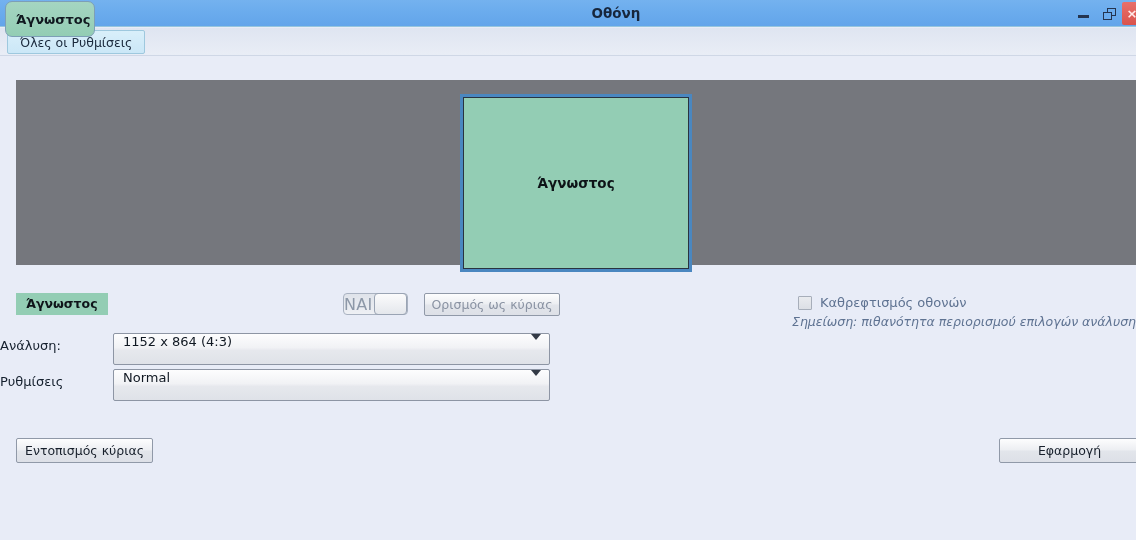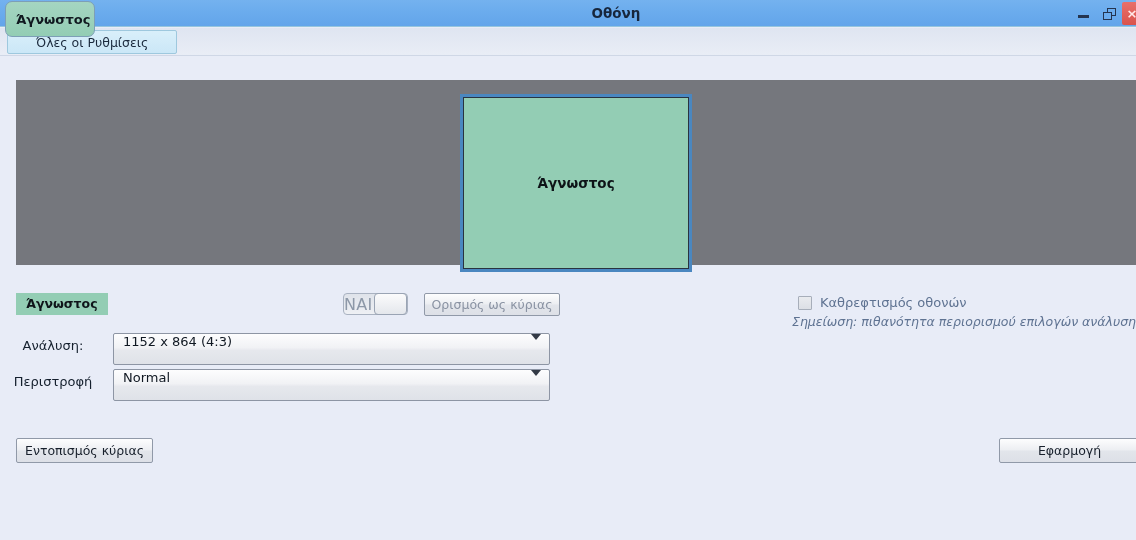--- a/index.html
+++ b/index.html
@@ -104,21 +104,21 @@
     width: 1136px;
     height: 28px;
     background: linear-gradient(to bottom, #dfe5f1 0%, #e9edf6 100%);
     border-bottom: 1px solid #cfd7e6;
     box-sizing: border-box;
   }
   .breadcrumb-btn {
     position: absolute;
     left: 7px; top: 2px;
     height: 24px;
-    padding: 0 28px;
+    padding: 0 12px;
     line-height: 23px;
     background: linear-gradient(to bottom, #d9effa 0%, #cbe7f7 100%);
     border: 1px solid #9ec8de;
     border-radius: 2px;
     font-size: 12.5px;
     color: #1b2a3d;
     box-sizing: border-box;
     cursor: default;
   }
 
@@ -235,21 +235,21 @@
     left: 424px; top: 293px;
     width: 136px;
     height: 23px;
     line-height: 21px;
     color: #8a93a3;
   }
 
   
   .form-label {
     position: absolute;
-    text-align: center;
+    text-align: left;
     font-size: 13px;
     color: #15202e;
     cursor: default;
   }
   .lbl-resolution { left: 0px; top: 338px; width: 106px; }
   .lbl-rotation   { left: 0px; top: 374px; width: 106px; }
 
   .combo {
     position: absolute;
     left: 113px;
@@ -371,21 +371,21 @@
 <div class="btn btn-primary-monitor">Ορισμός ως κύριας</div>
 
 <div class="form-label lbl-resolution">Ανάλυση:</div>
 <div class="combo combo-resolution">
   <span class="combo-value">1152 x 864 (4:3)</span>
   <span class="combo-arrow">
     <span class="caret-down"></span>
   </span>
 </div>
 
-<div class="form-label lbl-rotation">Περιστροφή</div>
+<div class="form-label lbl-rotation">Ρυθμίσεις</div>
 <div class="combo combo-rotation">
   <span class="combo-value">Normal</span>
   <span class="combo-arrow">
     <span class="caret-down"></span>
   </span>
 </div>
 
 <div class="mirror-row">
   <span class="checkbox"></span>
   <span class="mirror-label">Καθρεφτισμός οθονών</span>

